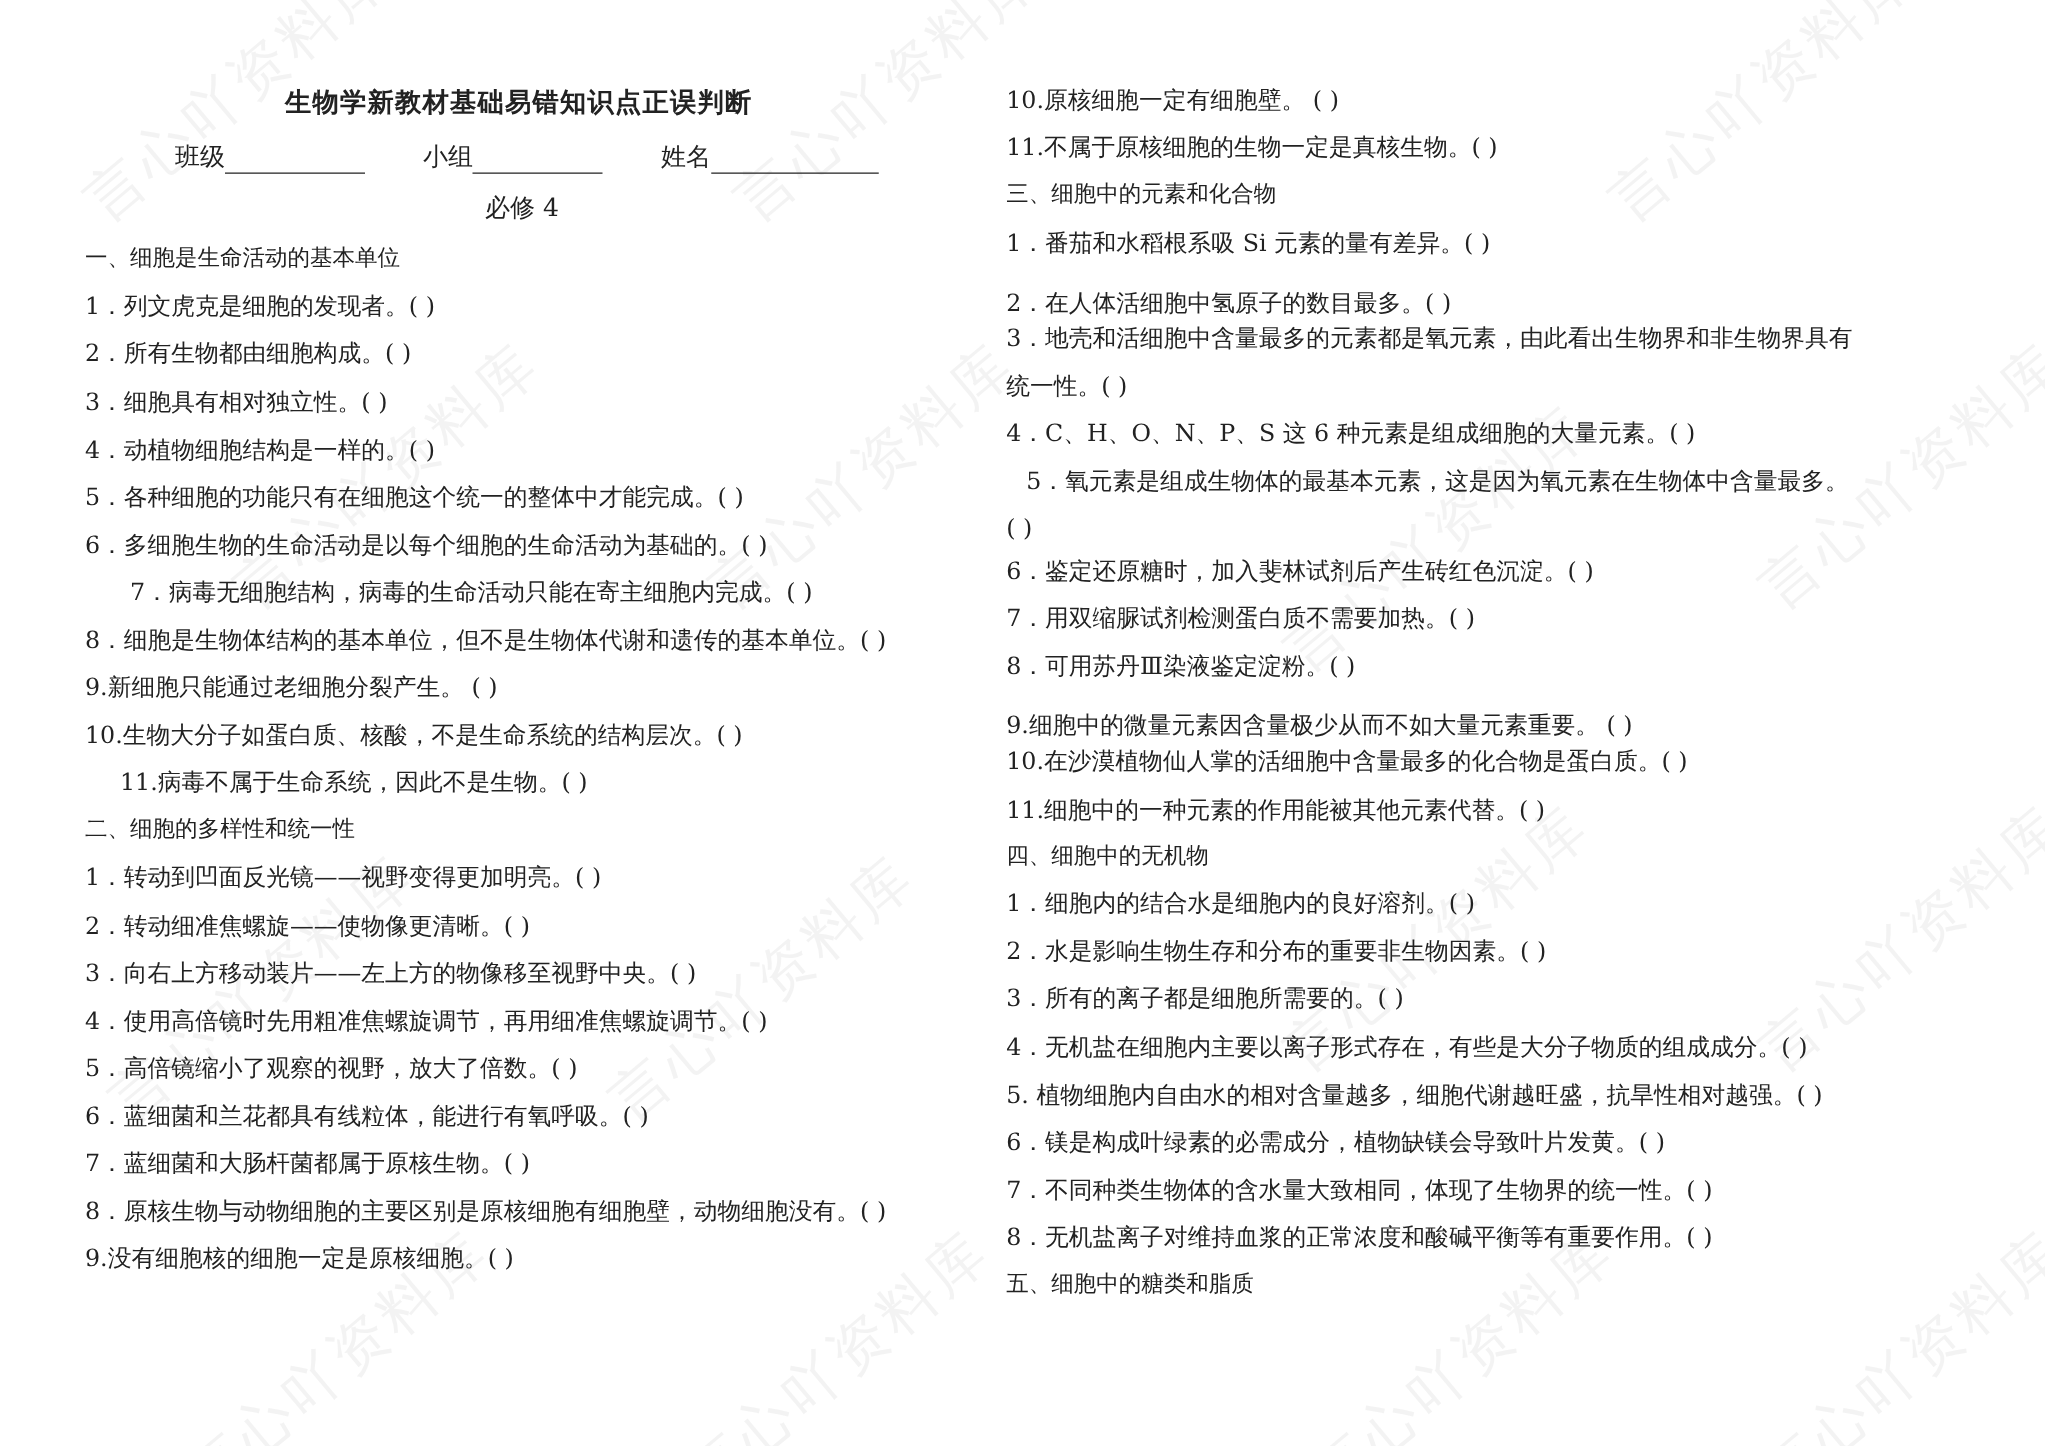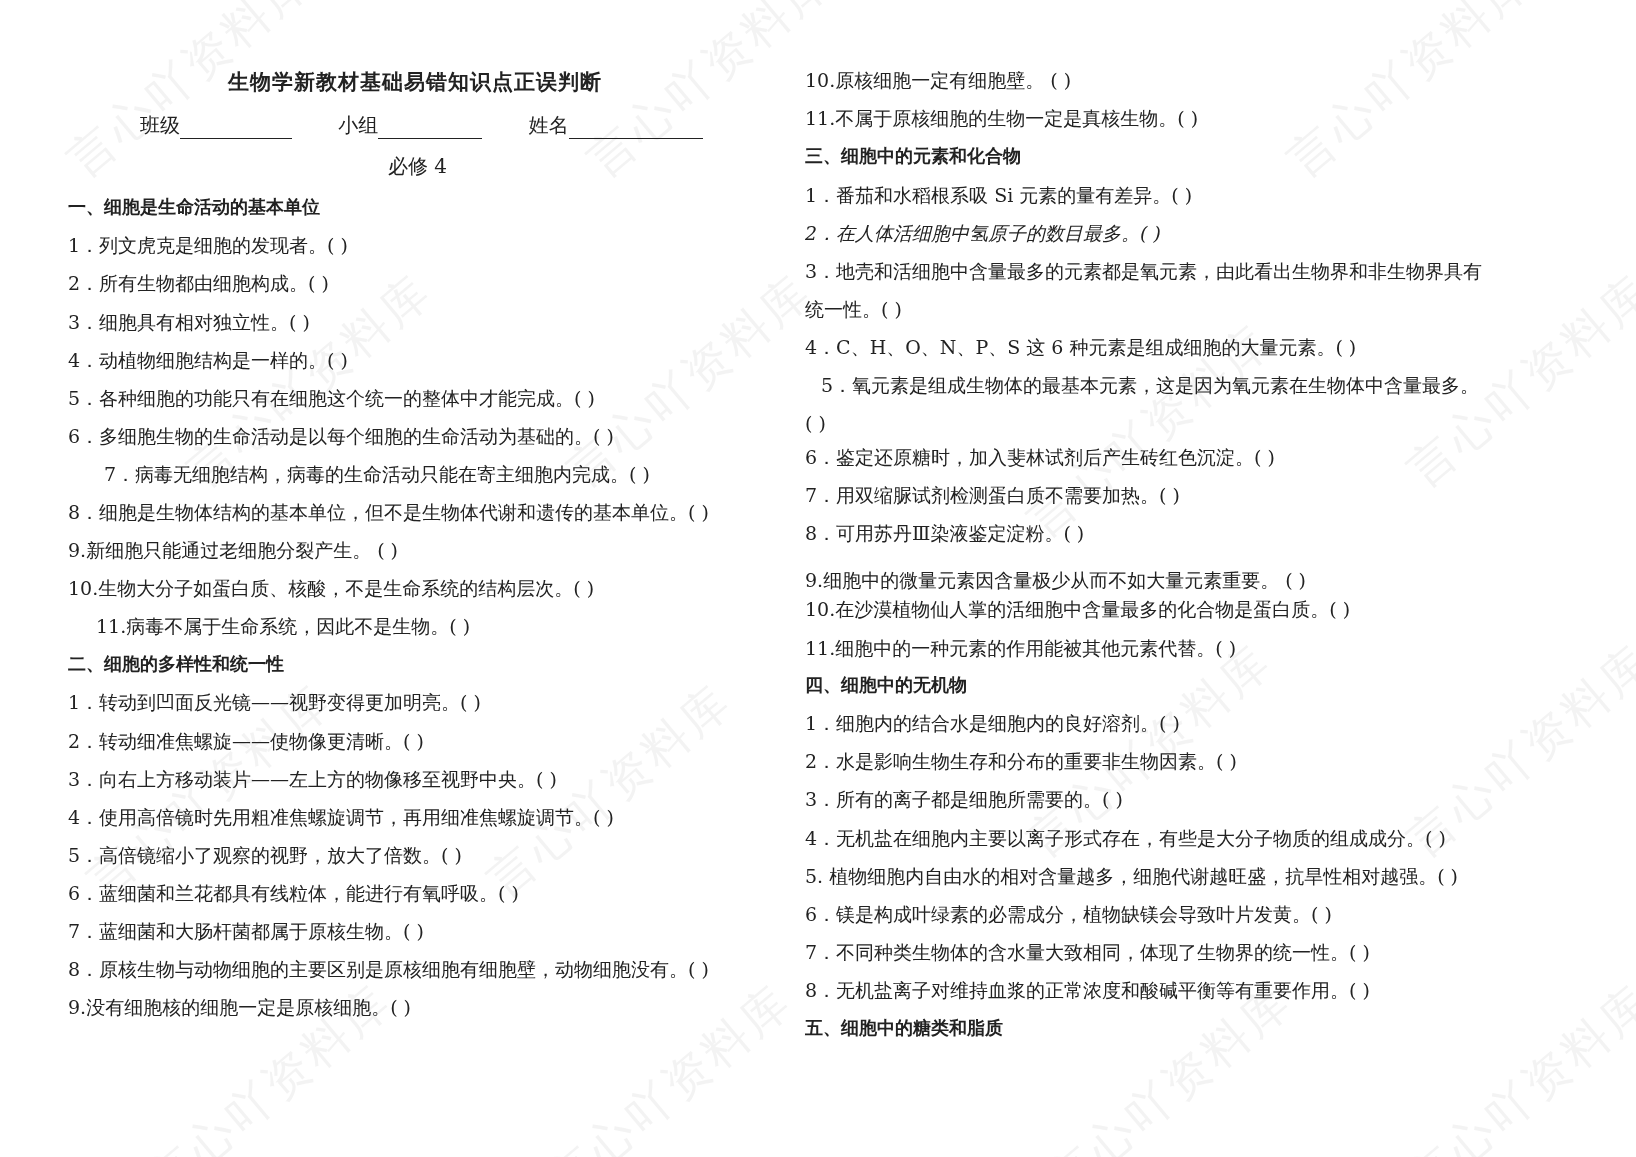--- a/index.html
+++ b/index.html
@@ -19,21 +19,21 @@
     position:absolute; left:0; white-space:nowrap; font-size:19px; line-height:24px;
   }
   .title {
     position:absolute; left:160px; top:68px; font-size:21px; font-weight:bold;
     font-family:"DejaVu Sans","Liberation Sans",sans-serif; letter-spacing:1px;
   }
   .fields { position:absolute; top:112px; left:72px; font-size:20px; white-space:nowrap; }
   .field { display:inline-block; margin-right:40px; }
   .blank { display:inline-block; border-bottom:1.5px solid #222; vertical-align:bottom; height:22px; }
   .subtitle { position:absolute; left:320px; top:153px; font-size:20px; }
-  .section { font-weight:bold; font-family:"DejaVu Sans","Liberation Sans",sans-serif; font-size:18px; }
+  .section { font-weight:normal; font-family:"DejaVu Sans","Liberation Sans",sans-serif; font-size:18px; }
 </style>
 </head>
 <body>
 
 <div class="watermark" style="left:40px;top:40px;">言心吖资料库</div>
 <div class="watermark" style="left:560px;top:40px;">言心吖资料库</div>
 <div class="watermark" style="left:1260px;top:40px;">言心吖资料库</div>
 <div class="watermark" style="left:160px;top:350px;">言心吖资料库</div>
 <div class="watermark" style="left:540px;top:350px;">言心吖资料库</div>
 <div class="watermark" style="left:1000px;top:400px;">言心吖资料库</div>
@@ -88,21 +88,21 @@
   <div class="line" style="top:957px;">8．原核生物与动物细胞的主要区别是原核细胞有细胞壁，动物细胞没有。(      )</div>
   <div class="line" style="top:995px;">9.没有细胞核的细胞一定是原核细胞。(    )</div>
 </div>
 
 <div class="col col-right">
   <div class="line" style="top:68px;">10.原核细胞一定有细胞壁。  (    )</div>
   <div class="line" style="top:106px;">11.不属于原核细胞的生物一定是真核生物。(    )</div>
 
   <div class="line section" style="top:144px;">三、细胞中的元素和化合物</div>
   <div class="line" style="top:183px;">1．番茄和水稻根系吸 Si 元素的量有差异。(      )</div>
-  <div class="line" style="top:221px;font-style:italic;">2．在人体活细胞中氢原子的数目最多。(      )</div>
+  <div class="line" style="top:231px;">2．在人体活细胞中氢原子的数目最多。(      )</div>
   <div class="line" style="top:259px;">3．地壳和活细胞中含量最多的元素都是氧元素，由此看出生物界和非生物界具有</div>
   <div class="line" style="top:297px;">统一性。(      )</div>
   <div class="line" style="top:335px;">4．C、H、O、N、P、S 这 6 种元素是组成细胞的大量元素。(      )</div>
   <div class="line" style="top:373px;margin-left:16px;">5．氧元素是组成生物体的最基本元素，这是因为氧元素在生物体中含量最多。</div>
   <div class="line" style="top:411px;">(      )</div>
   <div class="line" style="top:445px;">6．鉴定还原糖时，加入斐林试剂后产生砖红色沉淀。(    )</div>
   <div class="line" style="top:483px;">7．用双缩脲试剂检测蛋白质不需要加热。(      )</div>
   <div class="line" style="top:521px;">8．可用苏丹Ⅲ染液鉴定淀粉。(      )</div>
   <div class="line" style="top:568px;">9.细胞中的微量元素因含量极少从而不如大量元素重要。 (      )</div>
   <div class="line" style="top:597px;">10.在沙漠植物仙人掌的活细胞中含量最多的化合物是蛋白质。(      )</div>

